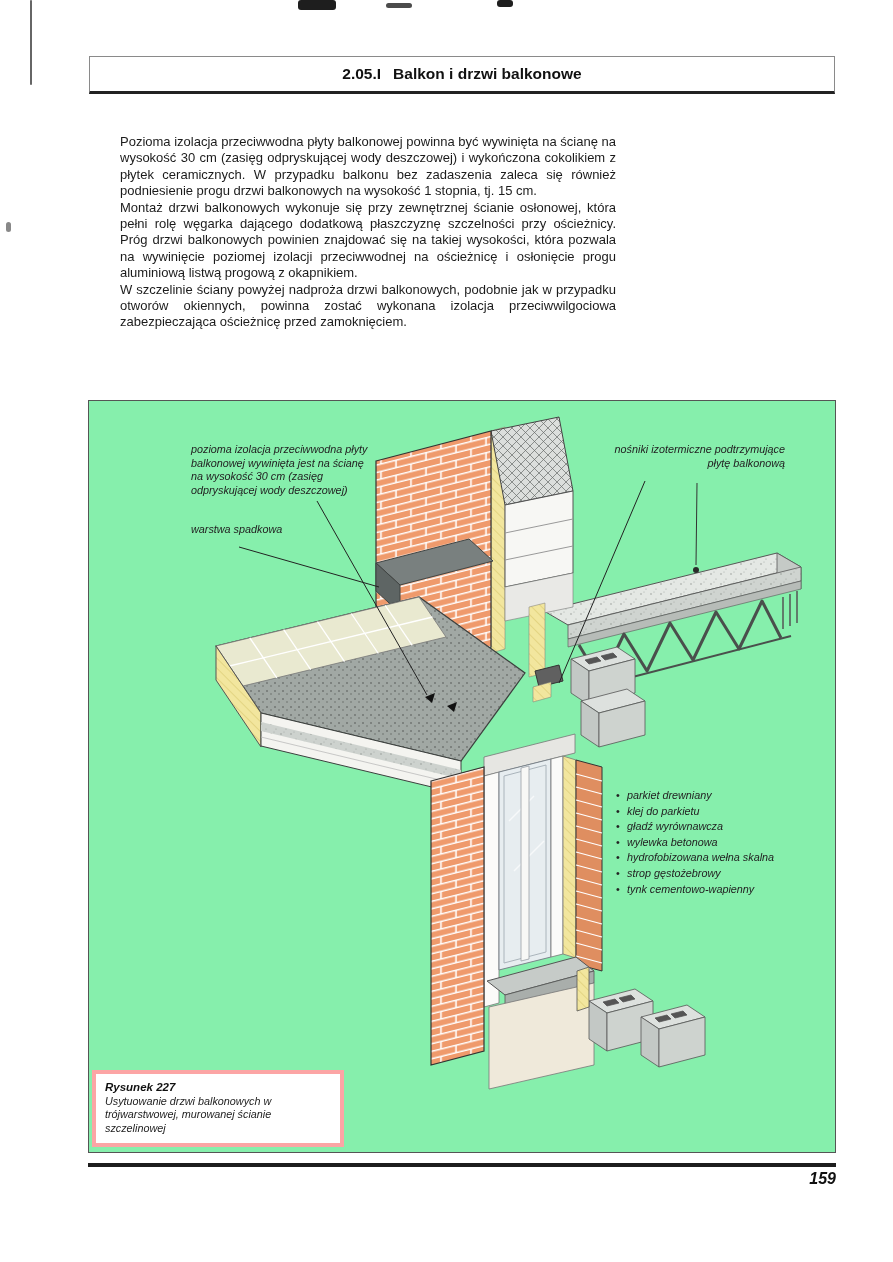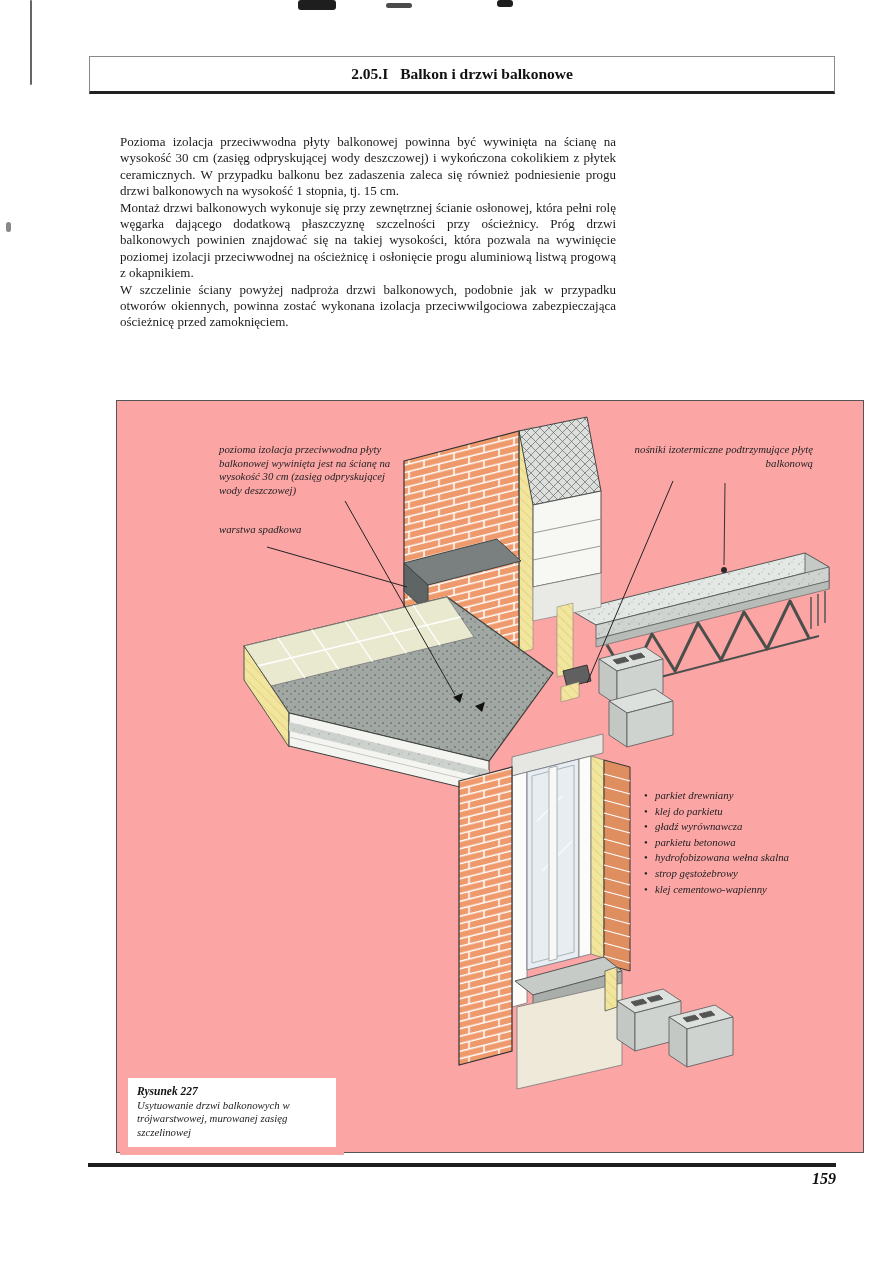--- a/index.html
+++ b/index.html
@@ -1,48 +1,48 @@
 <!DOCTYPE html>
 <html><head>
 <meta charset="utf-8">
 <style>
   html,body{margin:0;padding:0;background:#e9e9e9;}
   .page{position:relative;width:893px;height:1262px;background:#ffffff;overflow:hidden;
-        font-family:Liberation Serif, serif;color:#1b1b1b;}
+        font-family:Liberation Sans, sans-serif;color:#1b1b1b;}
 
   
   .artifact{position:absolute;background:#1e1e1e;border-radius:3px;}
 
   
   .header-box{position:absolute;left:89px;top:56px;width:744px;height:34px;
     border:1px solid #8a8a8a;border-bottom:3px solid #222;background:#fff;
     display:flex;align-items:center;justify-content:center;gap:12px;}
   .header-box span{font-weight:bold;font-size:15.5px;color:#111;}
 
   
   .body-text{position:absolute;left:88px;top:134px;width:496px;
     font-size:13px;line-height:16.4px;text-align:justify;margin-left:32px;}
   .body-text p{margin:0;}
 
   
   .figure{position:absolute;left:88px;top:400px;width:746px;height:751px;
-    border:1px solid #555;background:#fca5a5;margin-left:28px;}
+    border:1px solid #555;background:#86efac;}
   .figure svg{position:absolute;left:0;top:0;}
 
   .fig-label{position:absolute;font-style:italic;font-size:10.8px;line-height:13.6px;color:#222;}
   .lbl-izolacja{left:102px;top:42px;width:180px;}
   .lbl-warstwa{left:102px;top:122px;width:160px;}
   .lbl-nosniki{left:510px;top:42px;width:186px;text-align:right;}
 
   .layer-list{position:absolute;left:526px;top:388px;width:196px;margin:0;padding:0;list-style:none;
     font-style:italic;font-size:10.8px;line-height:13.6px;color:#222;}
   .layer-list li{position:relative;padding-left:12px;margin-bottom:2px;}
   .layer-list li::before{content:"\2022";position:absolute;left:1px;top:0;font-style:normal;}
 
-  .caption-box{position:absolute;left:3px;top:669px;width:224px;border:8px solid #fca5a5;
+  .caption-box{position:absolute;left:3px;top:669px;width:252px;border:4px solid #fca5a5;
     background:#fff;padding:7px 9px 8px 9px;box-sizing:border-box;}
   .caption-title{font-weight:bold;font-style:italic;font-size:11.5px;margin-bottom:2px;color:#111;}
   .caption-text{font-style:italic;font-size:10.8px;line-height:13.4px;color:#222;}
 
   
   .footer-rule{position:absolute;left:88px;top:1163px;width:748px;height:4px;background:#1d1d1d;}
   .page-number{position:absolute;right:57px;top:1170px;font-size:16px;font-weight:bold;font-style:italic;color:#111;}
 </style>
 </head>
 <body>
@@ -189,28 +189,28 @@
     </svg>
 
     <div class="fig-label lbl-izolacja">pozioma izolacja przeciwwodna płyty balkonowej wywinięta jest na ścianę na wysokość 30 cm (zasięg odpryskującej wody deszczowej)</div>
     <div class="fig-label lbl-warstwa">warstwa spadkowa</div>
     <div class="fig-label lbl-nosniki">nośniki izotermiczne podtrzymujące płytę balkonową</div>
 
     <ul class="layer-list">
       <li>parkiet drewniany</li>
       <li>klej do parkietu</li>
       <li>gładź wyrównawcza</li>
-      <li>parkietu betonowa</li>
+      <li>wylewka betonowa</li>
       <li>hydrofobizowana wełna skalna</li>
       <li>strop gęstożebrowy</li>
-      <li>klej cementowo-wapienny</li>
+      <li>tynk cementowo-wapienny</li>
     </ul>
 
     <div class="caption-box">
       <div class="caption-title">Rysunek 227</div>
-      <div class="caption-text">Usytuowanie drzwi balkonowych w trójwarstwowej, murowanej zasięg szczelinowej</div>
+      <div class="caption-text">Usytuowanie drzwi balkonowych w trójwarstwowej, murowanej ścianie szczelinowej</div>
     </div>
   </div>
 
   <div class="footer-rule"></div>
   <div class="page-number">159</div>
 
 </div>
 
 </body></html>

